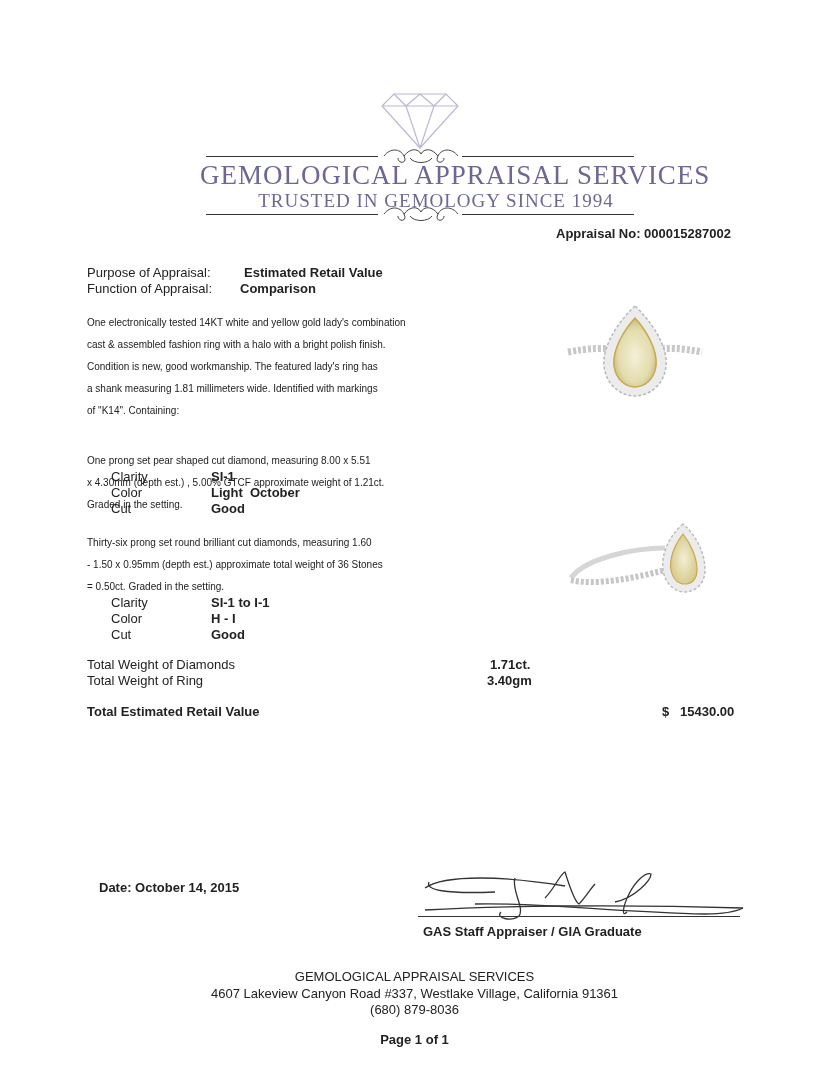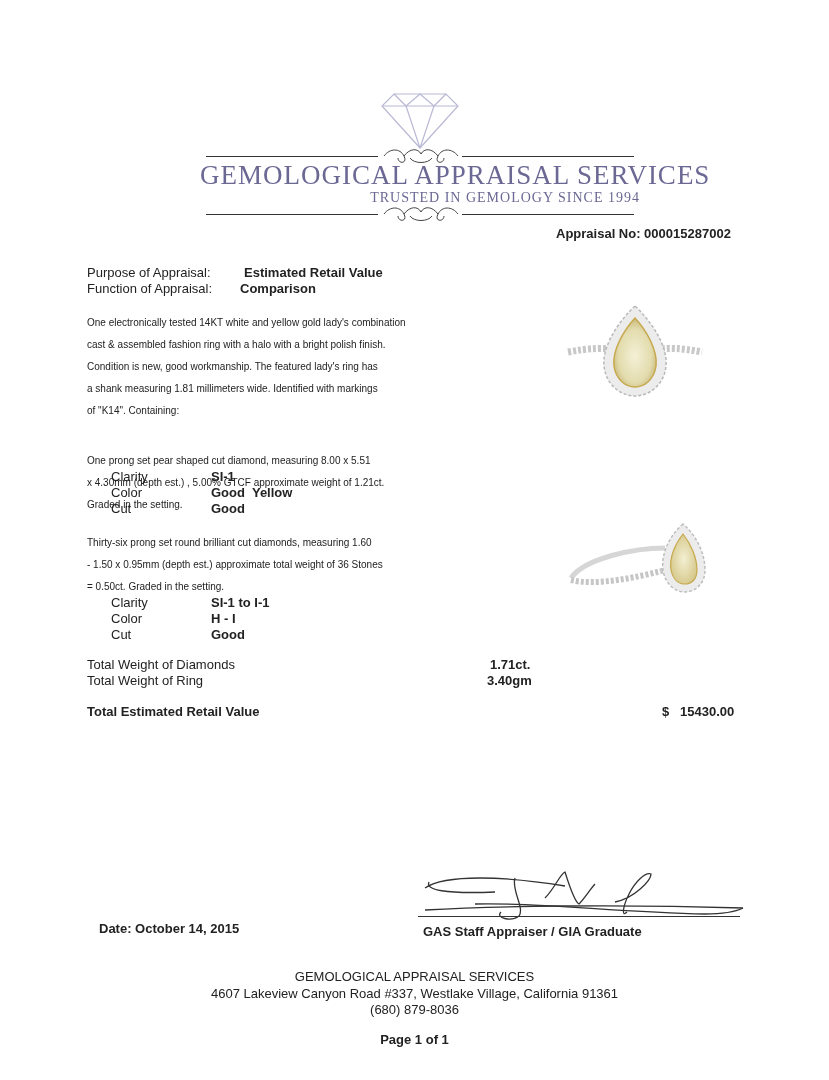--- a/index.html
+++ b/index.html
@@ -33,21 +33,21 @@
   <div class="abs" style="left:262px;top:68px;width:172px;height:1px;background:#333;"></div>
   <svg class="abs" style="left:180px;top:58px;" width="82" height="20" viewBox="0 0 82 20">
     <g fill="none" stroke="#444" stroke-width="1">
       <path d="M4,10 C10,2 20,2 24,10 C28,18 18,18 18,12"></path>
       <path d="M78,10 C72,2 62,2 58,10 C54,18 64,18 64,12"></path>
       <path d="M24,10 C30,2 38,2 41,8 C44,2 52,2 58,10"></path>
       <path d="M30,12 C34,18 48,18 52,12"></path>
     </g>
   </svg>
   <div class="abs logo-title" style="left:0;top:72px;width:440px;text-align:center;font-size:27px;">GEMOLOGICAL APPRAISAL SERVICES</div>
-  <div class="abs logo-title" style="left:0;top:102px;width:440px;text-align:right;font-size:14px;">TRUSTED IN GEMOLOGY SINCE 1994</div>
+  <div class="abs logo-title" style="left:16px;top:102px;width:440px;text-align:center;font-size:19px;">TRUSTED IN GEMOLOGY SINCE 1994</div>
   <div class="abs" style="left:6px;top:126px;width:172px;height:1px;background:#333;"></div>
   <div class="abs" style="left:262px;top:126px;width:172px;height:1px;background:#333;"></div>
   <svg class="abs" style="left:180px;top:116px;" width="82" height="20" viewBox="0 0 82 20">
     <g fill="none" stroke="#444" stroke-width="1">
       <path d="M4,10 C10,2 20,2 24,10 C28,18 18,18 18,12"></path>
       <path d="M78,10 C72,2 62,2 58,10 C54,18 64,18 64,12"></path>
       <path d="M24,10 C30,2 38,2 41,8 C44,2 52,2 58,10"></path>
       <path d="M30,12 C34,18 48,18 52,12"></path>
     </g>
   </svg>
@@ -69,21 +69,21 @@
 <div class="abs para" style="left:87px;top:406px;width:450px;margin-top:44px;">One prong set pear shaped cut diamond, measuring 8.00 x 5.51
 x 4.30mm (depth est.) , 5.00% GTCF approximate weight of 1.21ct.
 Graded in the setting.</div>
 <div class="abs" style="left:111px;top:469px;width:300px;">
   <div class="grade-row" style="position:relative;">
     <span class="t13" style="position:absolute;left:0;">Clarity</span>
     <span class="t13 b" style="position:absolute;left:100px;">SI-1</span>
   </div>
   <div class="grade-row" style="position:relative;">
     <span class="t13" style="position:absolute;left:0;">Color</span>
-    <span class="t13 b" style="position:absolute;left:100px;white-space:pre;">Good  Yellow</span>
+    <span class="t13 b" style="position:absolute;left:100px;white-space:pre;">Light  October</span>
   </div>
   <div class="grade-row" style="position:relative;">
     <span class="t13" style="position:absolute;left:0;">Cut</span>
     <span class="t13 b" style="position:absolute;left:100px;">Good</span>
   </div>
 </div>
 
 <div class="abs para" style="left:87px;top:532px;width:450px;">Thirty-six prong set round brilliant cut diamonds, measuring 1.60
 - 1.50 x 0.95mm (depth est.) approximate total weight of 36 Stones
 = 0.50ct. Graded in the setting.</div>
@@ -143,21 +143,21 @@
     <path d="M10,20 C30,6 90,8 150,18"></path>
     <path d="M14,14 C10,22 30,26 80,24"></path>
     <path d="M100,10 C96,22 110,40 104,48 C96,54 80,50 86,44"></path>
     <path d="M130,30 C140,20 145,6 150,4 C155,20 160,34 164,36 C170,30 176,20 180,16"></path>
     <path d="M200,34 C220,30 236,12 236,6 C230,4 220,14 214,26 C208,38 206,50 212,44"></path>
     <path d="M60,36 C120,34 200,44 290,46 C310,46 320,44 328,40"></path>
   </g>
 </svg>
 <div class="abs" style="left:418px;top:916px;width:322px;height:1px;background:#333;"></div>
 
-<div class="abs t13 b" style="left:87px;top:921px;padding-left:12px;">Date: October 14, 2015</div>
+<div class="abs t13 b" style="left:87px;top:880px;padding-left:12px;">Date: October 14, 2015</div>
 <div class="abs t13 b" style="left:423px;top:924px;">GAS Staff Appraiser / GIA Graduate</div>
 
 <div class="abs center" style="left:0;top:969px;width:829px;">
   <div class="t13" style="line-height:16px;">GEMOLOGICAL APPRAISAL SERVICES</div>
   <div class="t13" style="line-height:17px;">4607 Lakeview Canyon Road #337, Westlake Village, California 91361</div>
   <div class="t13" style="line-height:16px;">(680) 879-8036</div>
   <div class="t13 b" style="line-height:16px;margin-top:14px;">Page 1 of 1</div>
 </div>
 
 </body></html>

